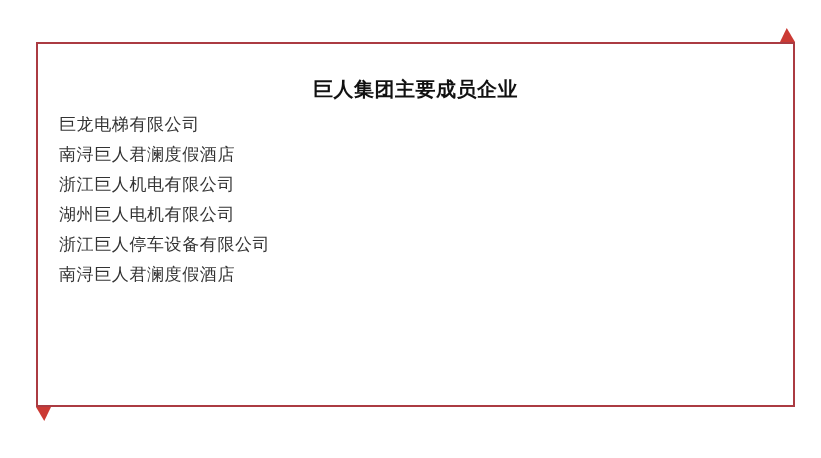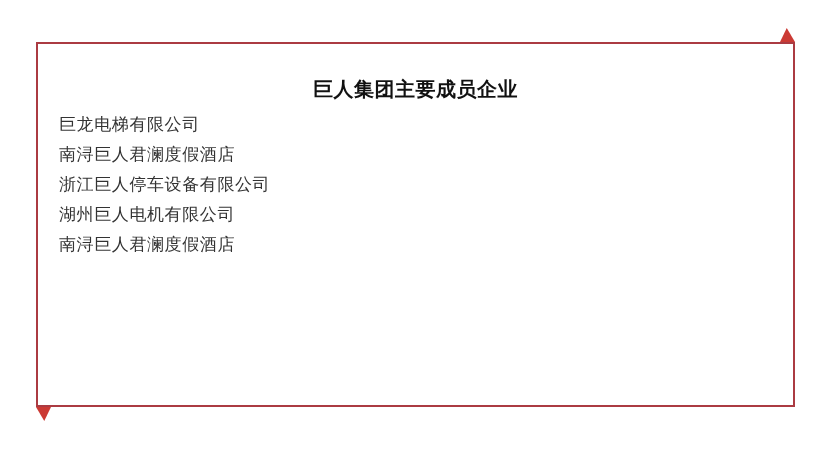--- a/index.html
+++ b/index.html
@@ -67,22 +67,23 @@
 <body>
 
 <div class="stage">
 
   <div class="card">
     <div class="card-title">巨人集团主要成员企业</div>
 
     <div class="company-list">
       <div class="company-item">巨龙电梯有限公司</div>
       <div class="company-item">南浔巨人君澜度假酒店</div>
+      <div class="company-item">浙江巨人机电有限公司</div>
+      <div class="company-item">湖州巨人电机有限公司</div>
       <div class="company-item">浙江巨人停车设备有限公司</div>
-      <div class="company-item">湖州巨人电机有限公司</div>
       <div class="company-item">南浔巨人君澜度假酒店</div>
     </div>
   </div>
 
   <div class="fold fold-tr"></div>
   <div class="fold fold-bl"></div>
 
 </div>
 
 </body></html>

